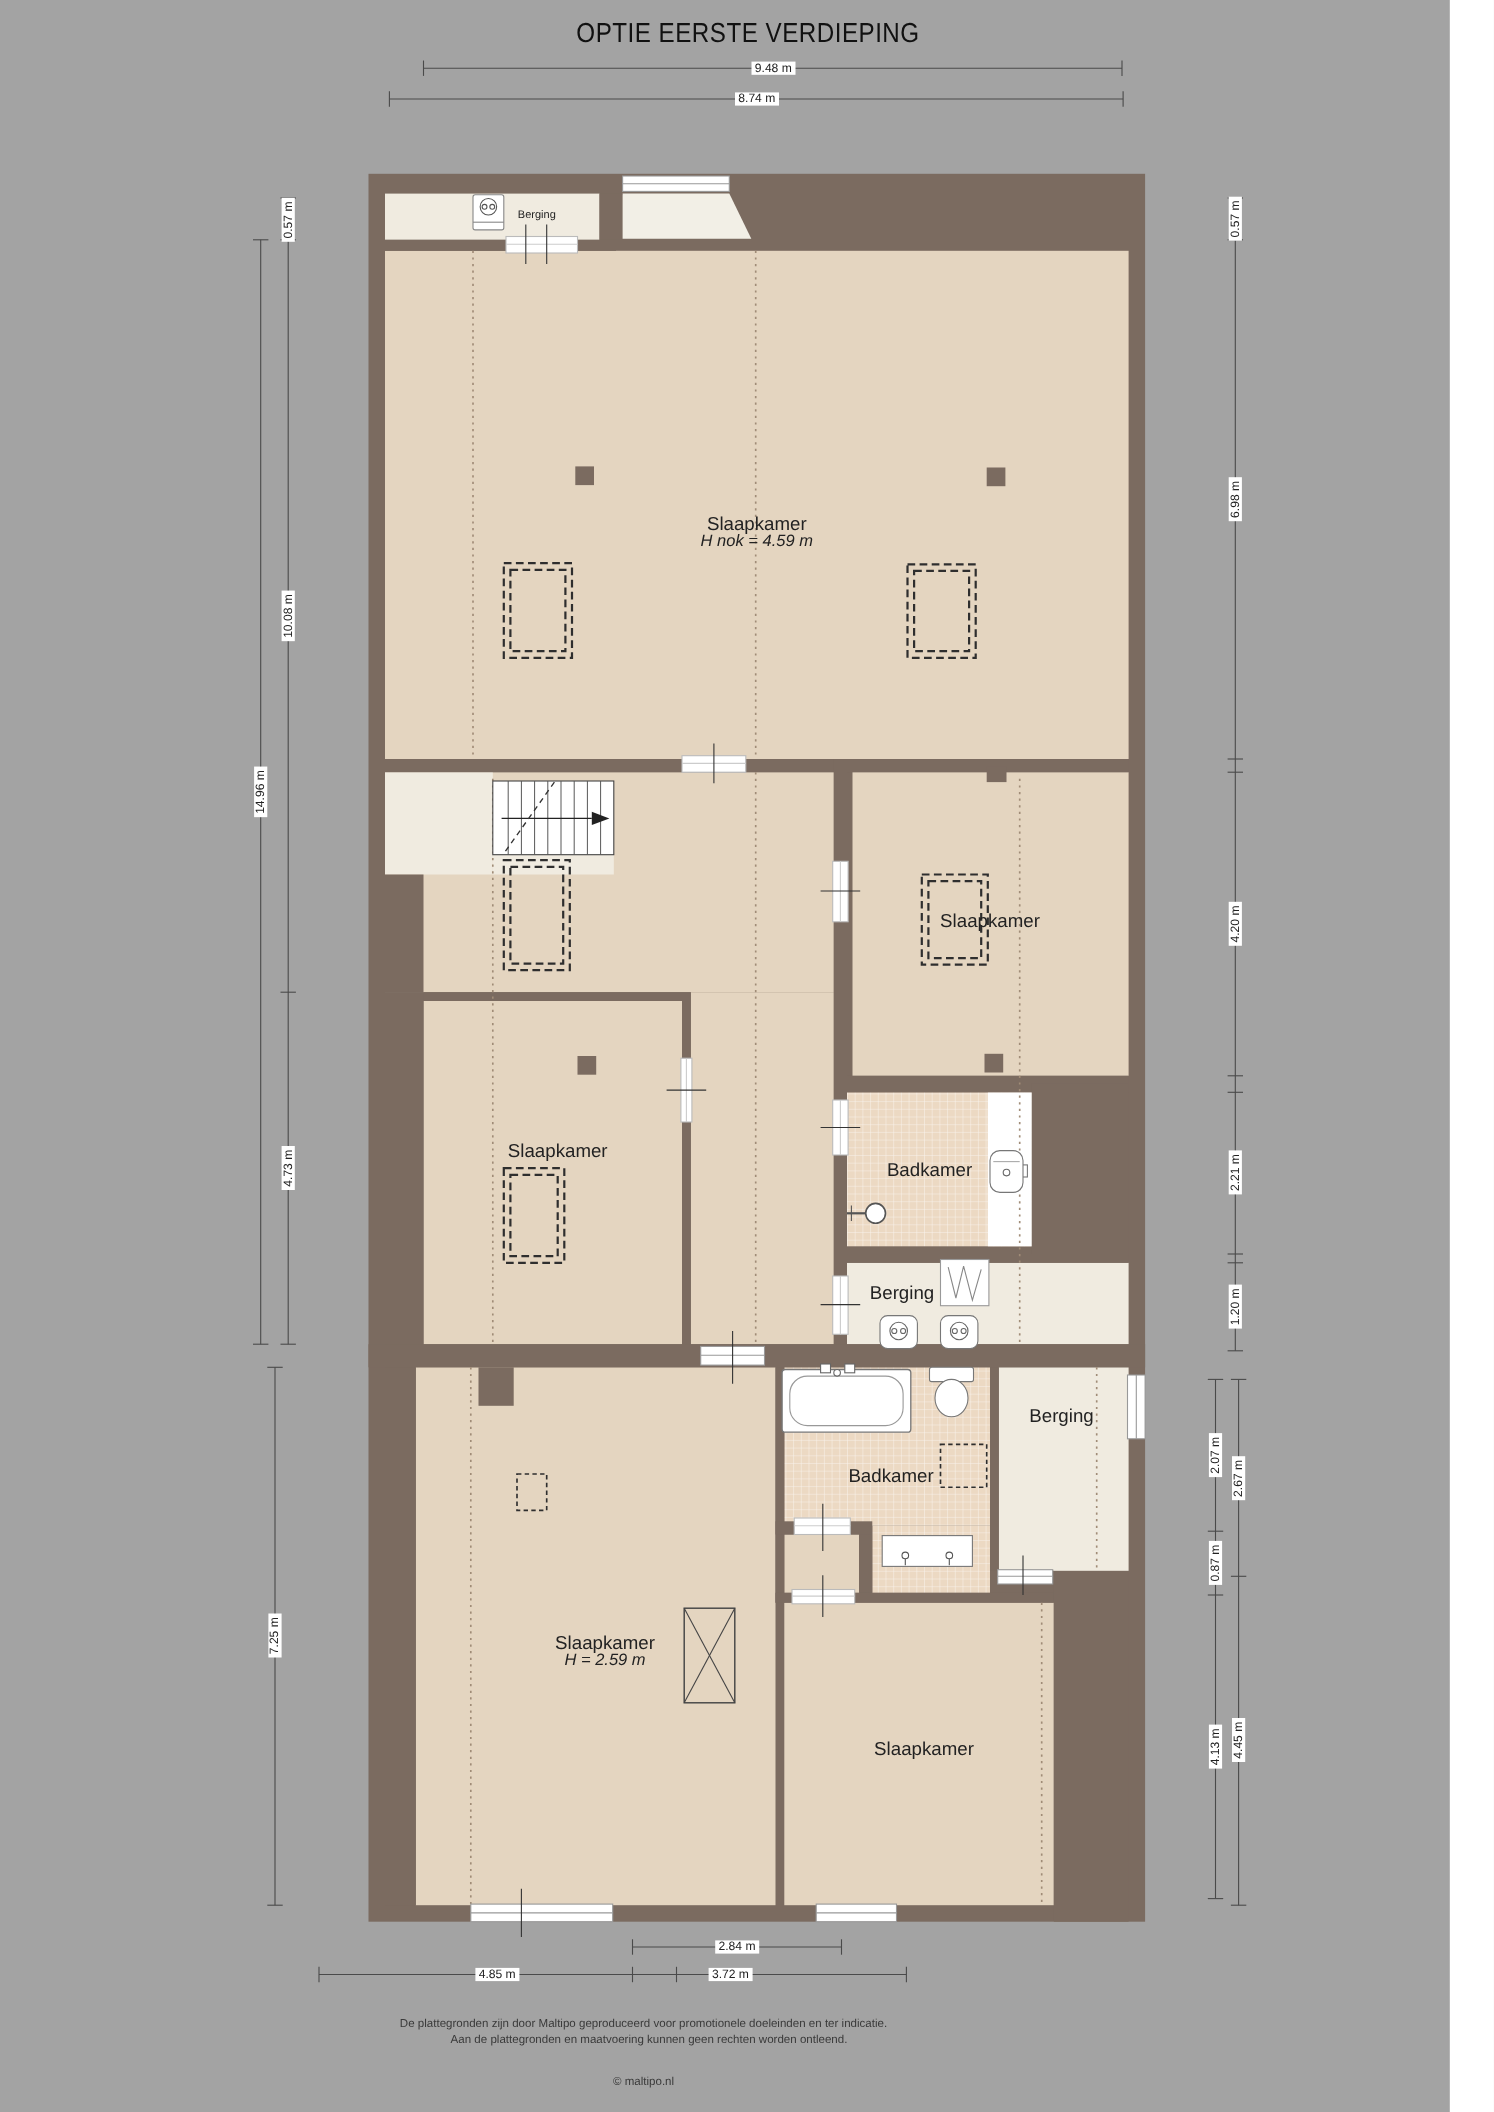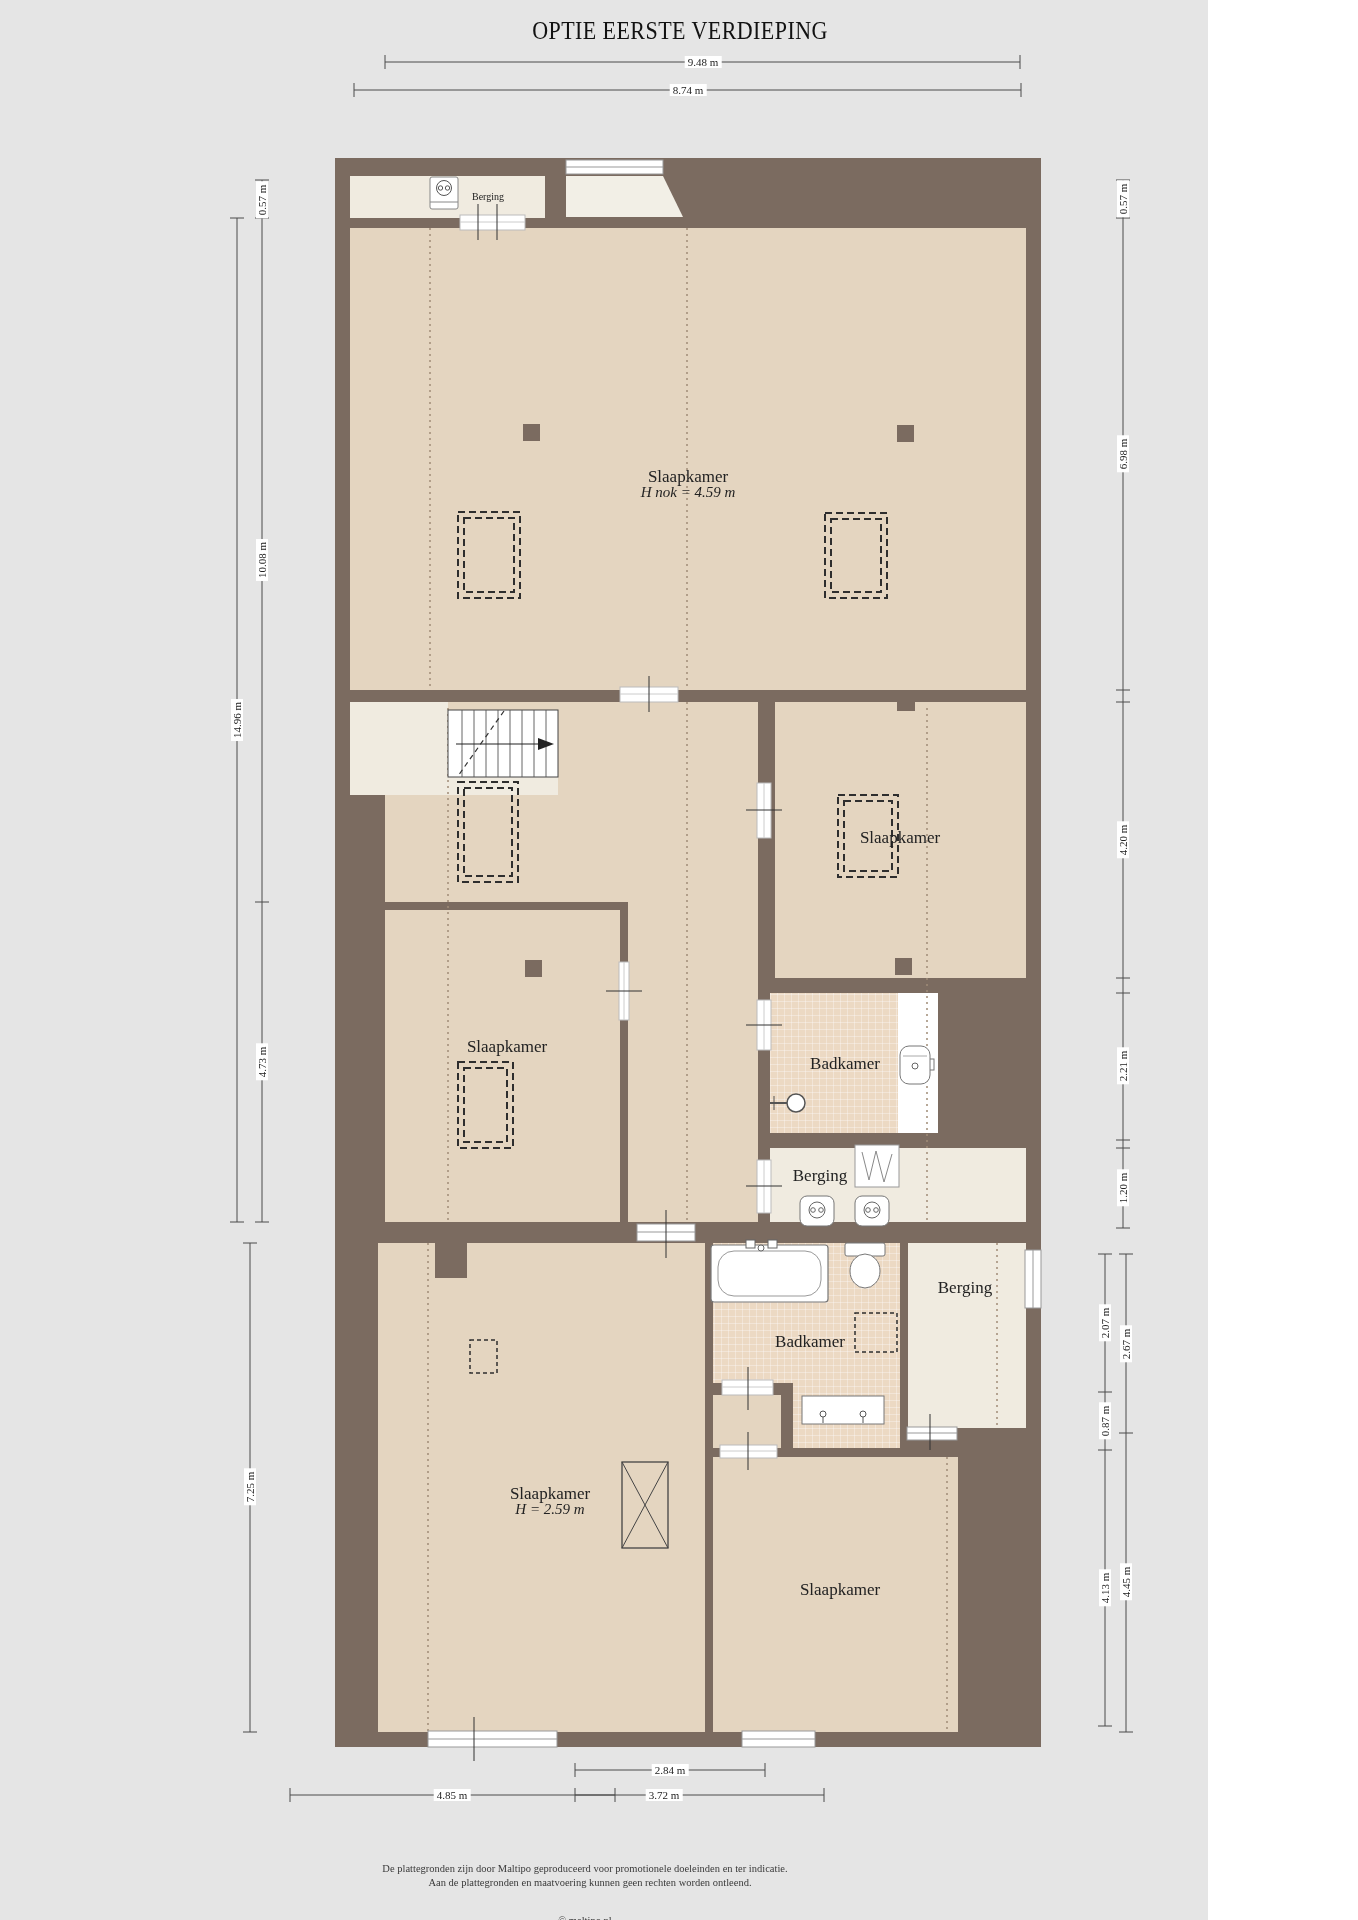--- a/index.html
+++ b/index.html
@@ -1,26 +1,26 @@
 <!DOCTYPE html>
 <html><head>
 <meta charset="utf-8">
 <style>
   html,body{margin:0;padding:0;background:#fff;}
-  #canvas{position:relative;width:1208px;height:1920px;background:#e5e5e5;overflow:hidden;
-          font-family:Liberation Serif, serif;color:#1f1f1f;}
+  #canvas{position:relative;width:1318px;height:1920px;background:#a3a3a3;overflow:hidden;
+          font-family:Liberation Sans, sans-serif;color:#1f1f1f;}
   #plansvg{position:absolute;left:0;top:0;}
   .txt{position:absolute;transform:translate(-50%,-50%);white-space:nowrap;}
   .title{font-size:25px;letter-spacing:.5px;color:#111;transform:translate(-50%,-50%) scaleX(.88);}
   .room{font-size:17px;color:#222;}
   .room-sm{font-size:10px;color:#222;}
   .sub{font-size:15px;font-style:italic;color:#222;}
   .dim{font-size:11px;color:#222;background:#fff;padding:0 3px;}
   .dim.v{transform:translate(-50%,-50%) rotate(-90deg);}
-  .footer{font-size:10.5px;color:#3a3a3a;margin-top:28px;}
+  .footer{font-size:10.5px;color:#3a3a3a;}
 </style>
 </head>
 <body>
 
 <div id="canvas">
 
 <svg id="plansvg" width="1358" height="1920" viewBox="0 0 1358 1920">
   <defs>
     <pattern id="tile" width="7" height="7" patternUnits="userSpaceOnUse">
       <rect width="7" height="7" fill="#ecd9c3"></rect>

